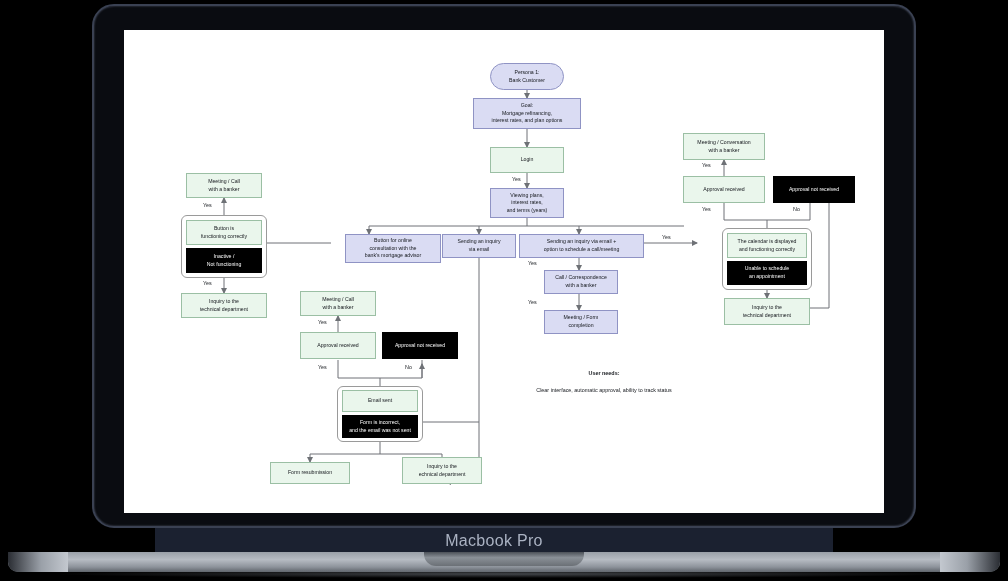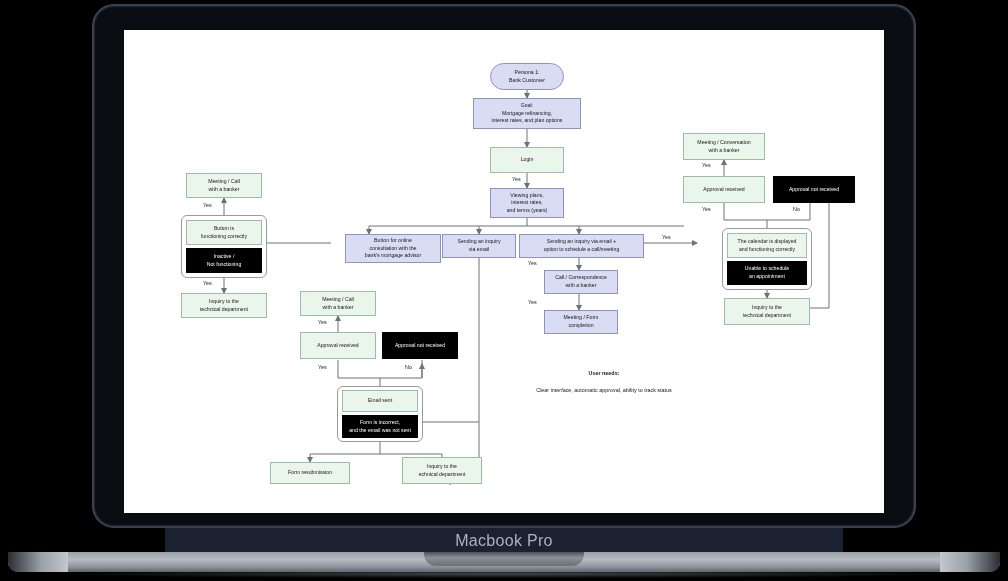--- a/index.html
+++ b/index.html
@@ -24,21 +24,21 @@
   }
   .laptop-screen {
     position: absolute;
     left: 124px; top: 30px;
     width: 760px; height: 483px;
     background: #ffffff;
     overflow: hidden;
   }
   .laptop-chin {
     position: absolute;
-    left: 165px; top: 528px;
+    left: 155px; top: 528px;
     width: 678px; height: 26px;
     background: #1b2130;
     display: flex; align-items: center; justify-content: center;
   }
   .laptop-chin-label {
     color: #aab2c2;
     font-size: 16px;
     letter-spacing: .3px;
   }
   .laptop-base {

